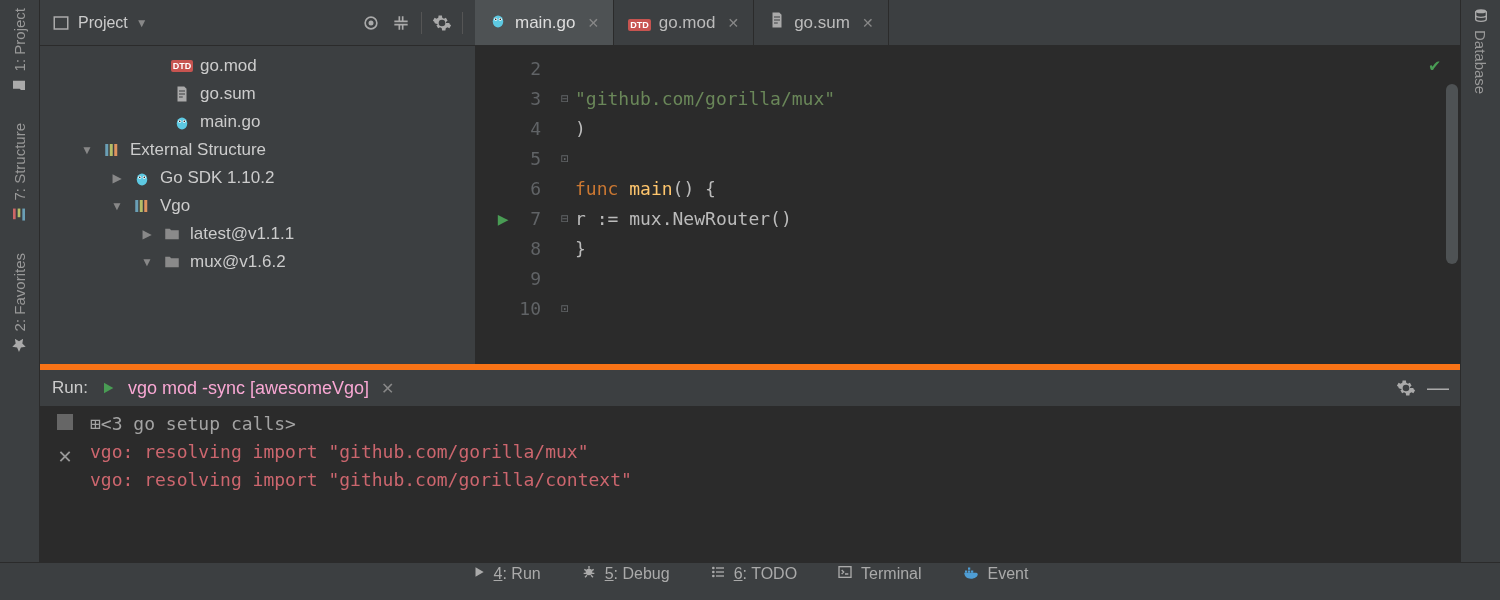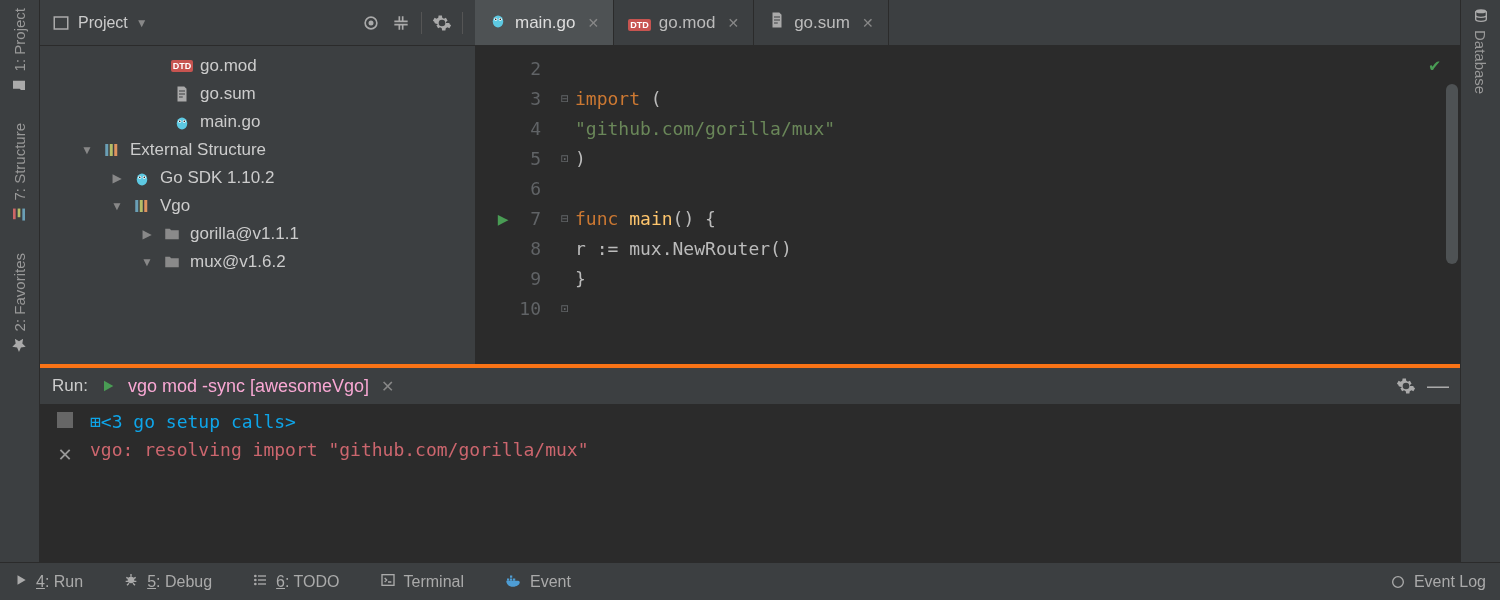--- a/index.html
+++ b/index.html
@@ -138,21 +138,21 @@
 .editor-scroll {
   position: absolute;
   right: 2px;
   top: 38px;
   width: 12px;
   height: 180px;
   background: #4e5254;
   border-radius: 6px;
 }
 .run-panel {
-  border-top: 4px solid #f97316;
+  border-top: 6px solid #f97316;
   display: grid;
   grid-template-rows: 36px 1fr;
 }
 .run-header {
   display: flex;
   align-items: center;
   padding: 0 12px;
   gap: 12px;
   background: #3c3f41;
 }
@@ -173,32 +173,33 @@
   gap: 16px;
 }
 .run-side .sq { width: 16px; height: 16px; background: #666; }
 .run-side .x { color: #999; font-size: 18px; }
 .console {
   font-family: "Menlo","Consolas",monospace;
   font-size: 18px;
   line-height: 28px;
   padding: 4px 0;
 }
-.console .fold-hint { color: #0ea5e9; }
+.console .fold-hint { color: #a3a3a3; }
 .console .err { color: #cc666e; }
 .status-bar {
   grid-column: 1 / 4;
   background: #3c3f41;
   border-top: 1px solid #2b2b2b;
   display: flex;
   align-items: center;
   padding: 0 14px;
   gap: 28px;
   font-size: 16px;
   color: #aaa;
+  flex-direction: column;
 }
 .status-item { display: flex; align-items: center; gap: 8px; cursor: pointer; }
 .status-item u { text-decoration: underline; }
 .status-bar .spacer { flex: 1; }
 .gopher { fill:#5dc9e2; }
 </style>
 </head>
 <body>
 
 <div class="ide">
@@ -352,21 +353,21 @@
             </span>
             <span class="tree-label">Vgo <span class="muted"><awesomevgo></awesomevgo></span></span>
           </div>
           <div class="tree-row" style="padding-left: 100px;">
             <span class="arrow">▶</span>
             <span class="ticon">
               <svg class="file-icon" viewBox="0 0 24 24" fill="#8a8a8a">
                 <path d="M3 5h6l2 2h10v12H3z"></path>
               </svg>
             </span>
-            <span class="tree-label">gorilla@v1.1.1</span>
+            <span class="tree-label">latest@v1.1.1</span>
           </div>
           <div class="tree-row" style="padding-left: 100px;">
             <span class="arrow">▼</span>
             <span class="ticon">
               <svg class="file-icon" viewBox="0 0 24 24" fill="#8a8a8a">
                 <path d="M3 5h6l2 2h10v12H3z"></path>
               </svg>
             </span>
             <span class="tree-label">mux@v1.6.2</span>
           </div>
@@ -389,21 +390,20 @@
             <div>&nbsp;</div>
             <div>⊡</div>
             <div>&nbsp;</div>
             <div>⊟</div>
             <div>&nbsp;</div>
             <div>&nbsp;</div>
             <div>⊡</div>
           </div>
         <div class="code" id="code">
             <div>&nbsp;</div>
-            <div><span class="kw">import</span> (</div>
             <div>        <span class="str">"github.com/gorilla/mux"</span></div>
             <div>)</div>
             <div>&nbsp;</div>
             <div><span class="kw">func</span> <span class="fn">main</span>() {</div>
             <div>    r := mux.NewRouter()</div>
             <div>}</div>
           </div>
         <div class="checkmark">✔</div>
         <div class="editor-scroll"></div>
       </div>
@@ -426,20 +426,21 @@
         <div class="tb-icon" style="font-size:22px;color:#aaa">—</div>
       </div>
       <div class="run-body">
         <div class="run-side">
           <div class="sq"></div>
           <div class="x">✕</div>
         </div>
         <div class="console" id="console">
             <div class="fold-hint">⊞&lt;3 go setup calls&gt;</div>
             <div class="err">  vgo: resolving import "github.com/gorilla/mux"</div>
+            <div class="err">  vgo: resolving import "github.com/gorilla/context"</div>
           </div>
       </div>
     </div>
   </div>
 
   <div class="right-rail">
     <div class="rail-item" style="transform:none">
       <svg class="rail-icon" viewBox="0 0 24 24" fill="#aaa">
           <ellipse cx="12" cy="5" rx="8" ry="3"></ellipse>
           <path d="M4 5v6c0 1.7 3.6 3 8 3s8-1.3 8-3V5M4 11v6c0 1.7 3.6 3 8 3s8-1.3 8-3v-6" fill="none" stroke="#aaa" stroke-width="2"></path>

